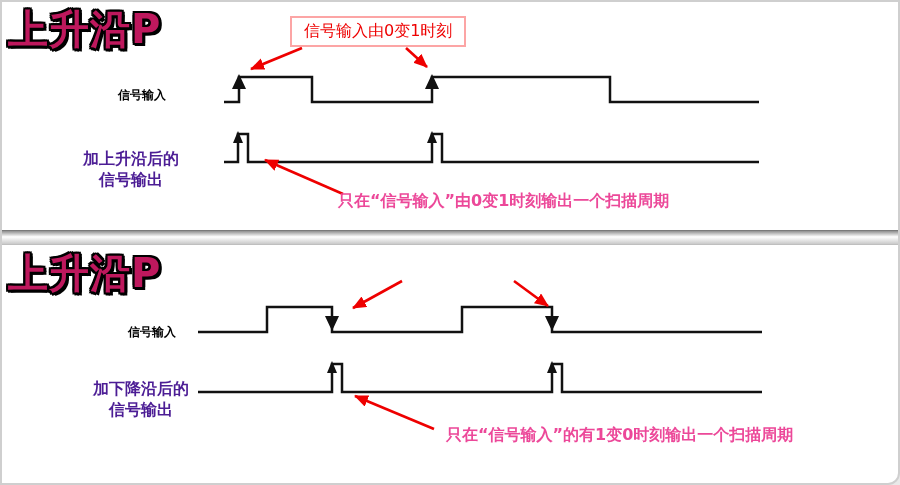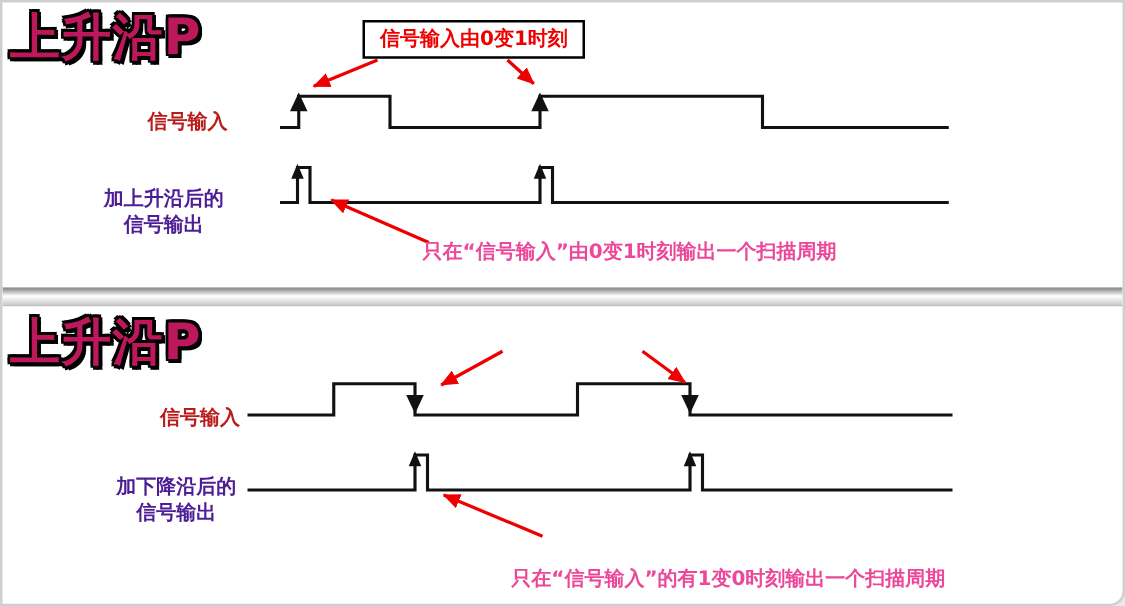--- a/index.html
+++ b/index.html
@@ -3,22 +3,22 @@
 <meta charset="utf-8">
 <style>
   html,body{margin:0;padding:0;}
   body{width:900px;height:485px;overflow:hidden;background:#e9e9e9;font-family:"DejaVu Sans","Liberation Sans",sans-serif;}
   .page{position:relative;width:900px;height:485px;background:#ffffff;border:2px solid #cfcfcf;border-radius:0 0 12px 0;overflow:hidden;box-sizing:border-box;}
   .svg-layer{position:absolute;left:0;top:0;}
   .wave{fill:none;stroke:#111111;stroke-width:2.5;}
   .redline{stroke:#ee0000;stroke-width:2.6;}
   .big-title{position:absolute;font-size:40px;font-weight:bold;letter-spacing:1px;color:#be185d;white-space:nowrap;
     text-shadow:-2px -2px 0 #000,0 -2px 0 #000,2px -2px 0 #000,-2px 0 0 #000,2px 0 0 #000,-2px 2px 0 #000,0 2px 0 #000,2px 2px 0 #000,3px 3px 0 #000,0 3px 0 #000,3px 0 0 #000;}
-  .callout{position:absolute;border:2px solid #000000;background:#ffffff;color:#ee0000;font-size:16px;font-weight:bold;padding:3px 12px;white-space:nowrap;}
-  .wave-label{position:absolute;color:#b91c1c;font-size:16px;font-weight:bold;white-space:nowrap;}
+  .callout{position:absolute;border:2px solid #fca5a5;background:#ffffff;color:#ee0000;font-size:16px;font-weight:normal;padding:3px 12px;white-space:nowrap;}
+  .wave-label{position:absolute;color:#000000;font-size:12px;font-weight:bold;white-space:nowrap;}
   .out-label{position:absolute;color:#4c1d95;font-size:16px;font-weight:bold;text-align:center;line-height:21px;}
   .note{position:absolute;color:#ec4899;font-size:16px;font-weight:bold;white-space:nowrap;}
   .divider{position:absolute;left:0;top:228px;width:100%;height:13px;background:linear-gradient(#8f8f8f,#ffffff 45%,#c9c9c9);border-top:1px solid #7a7a7a;border-bottom:1px solid #bfbfbf;}
 </style>
 </head>
 <body>
 
 <div class="page">
 
   <svg class="svg-layer" width="900" height="485" viewBox="0 0 900 485">
@@ -79,15 +79,15 @@
   <div class="big-title" style="left:6px;top:244px;">上升沿P</div>
 
 
   <div class="wave-label" style="left:126px;top:322px;">信号输入</div>
 
   <div class="out-label" style="left:78px;top:376px;width:122px;">
     <div>加下降沿后的</div>
     <div>信号输出</div>
   </div>
 
-  <div class="note" style="left:407px;top:423px;margin-top:28px;">只在“信号输入”的有1变0时刻输出一个扫描周期</div>
+  <div class="note" style="left:444px;top:423px;">只在“信号输入”的有1变0时刻输出一个扫描周期</div>
 
 </div>
 
 </body></html>

